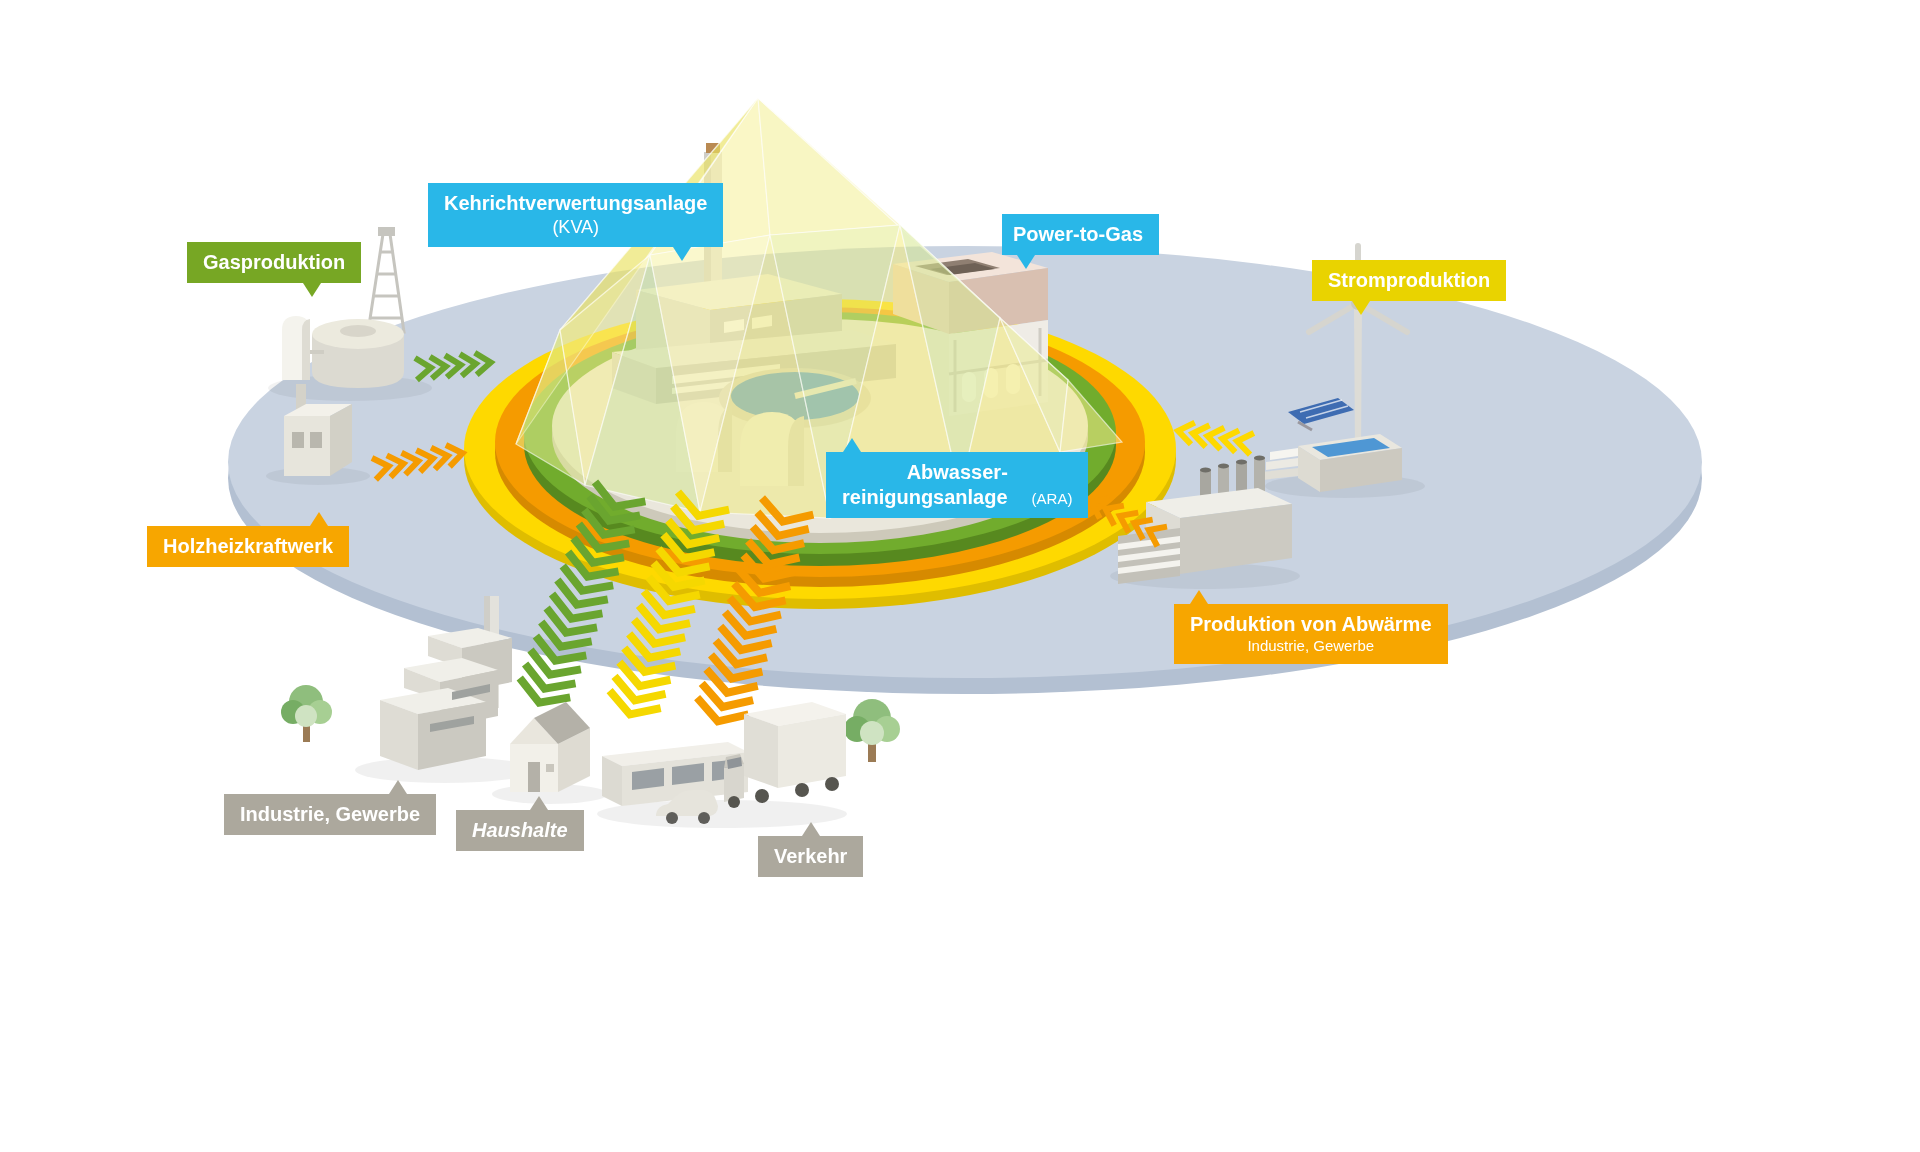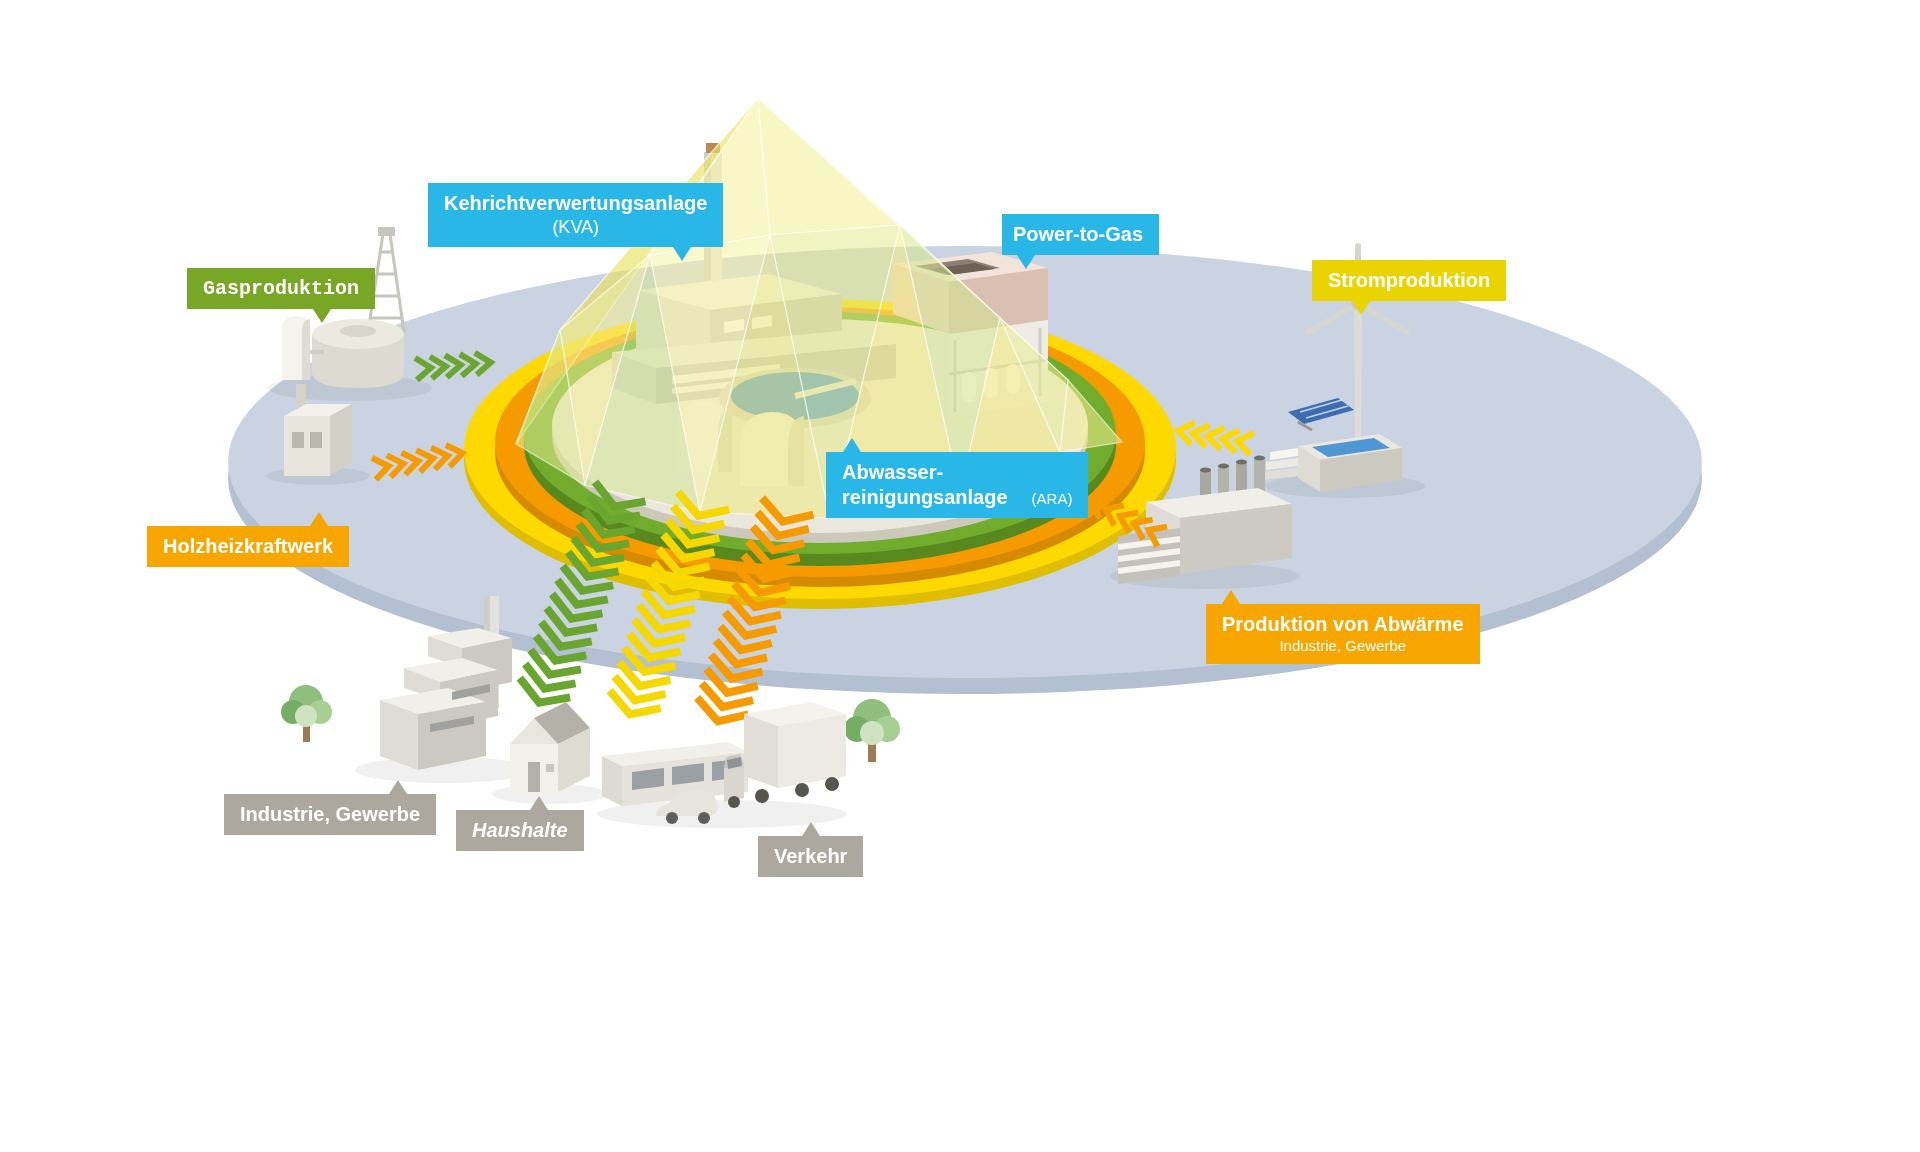--- a/index.html
+++ b/index.html
@@ -14,21 +14,21 @@
     font-weight:bold;
     font-size:20px;
     line-height:1.25;
     padding:8px 16px;
     text-align:center;
     white-space:nowrap;
     z-index:5;
   }
   .label .sub { display:block; font-size:18px; font-weight:normal; }
   .label .sub-inline { font-size:15px; font-weight:normal; margin-left:24px; }
-  .label.align-left { text-align:left; }
+  .label.align-left { text-align:center; }
 
   .tail { position:absolute; width:0; height:0;
           border-left:9px solid transparent; border-right:9px solid transparent;
           transform:translateX(-50%); }
   .tail.b { bottom:-14px; border-top:14px solid var(--c); }
   .tail.t { top:-14px; border-bottom:14px solid var(--c); }
 </style>
 </head>
 <body>
 
@@ -352,36 +352,36 @@
     <span>Power-to-Gas</span>
     <span class="tail b" style="left:15%;"></span>
   </div>
 
   <div class="label align-left" style="left: 826px; top: 452px; --c: #29b7e8;">
     <span>Abwasser-</span><br>
     <span>reinigungsanlage</span><span class="sub-inline">(ARA)</span>
     <span class="tail t" style="left:10%;"></span>
   </div>
 
-  <div class="label" style="left: 187px; top: 268px; font-family: Liberation Mono, monospace; --c: #77a724;">
+  <div class="label" style="left: 187px; top: 242px; --c: #77a724;">
     <span>Gasproduktion</span>
     <span class="tail b" style="left:72%;"></span>
   </div>
 
   <div class="label" style="left: 147px; top: 526px; --c: #f7a600;">
     <span>Holzheizkraftwerk</span>
     <span class="tail t" style="left:85%;"></span>
   </div>
 
   <div class="label" style="left: 1312px; top: 260px; --c: #e9d300;">
     <span>Stromproduktion</span>
     <span class="tail b" style="left:25%;"></span>
   </div>
 
-  <div class="label" style="left: 1206px; top: 604px; --c: #f7a600;">
+  <div class="label" style="left: 1174px; top: 604px; --c: #f7a600;">
     <span>Produktion von Abwärme</span>
     <span class="sub" style="font-size:15px;">Industrie, Gewerbe</span>
     <span class="tail t" style="left:9%;"></span>
   </div>
 
   <div class="label" style="left: 224px; top: 794px; --c: #aca89d;">
     <span>Industrie, Gewerbe</span>
     <span class="tail t" style="left:82%;"></span>
   </div>
 

